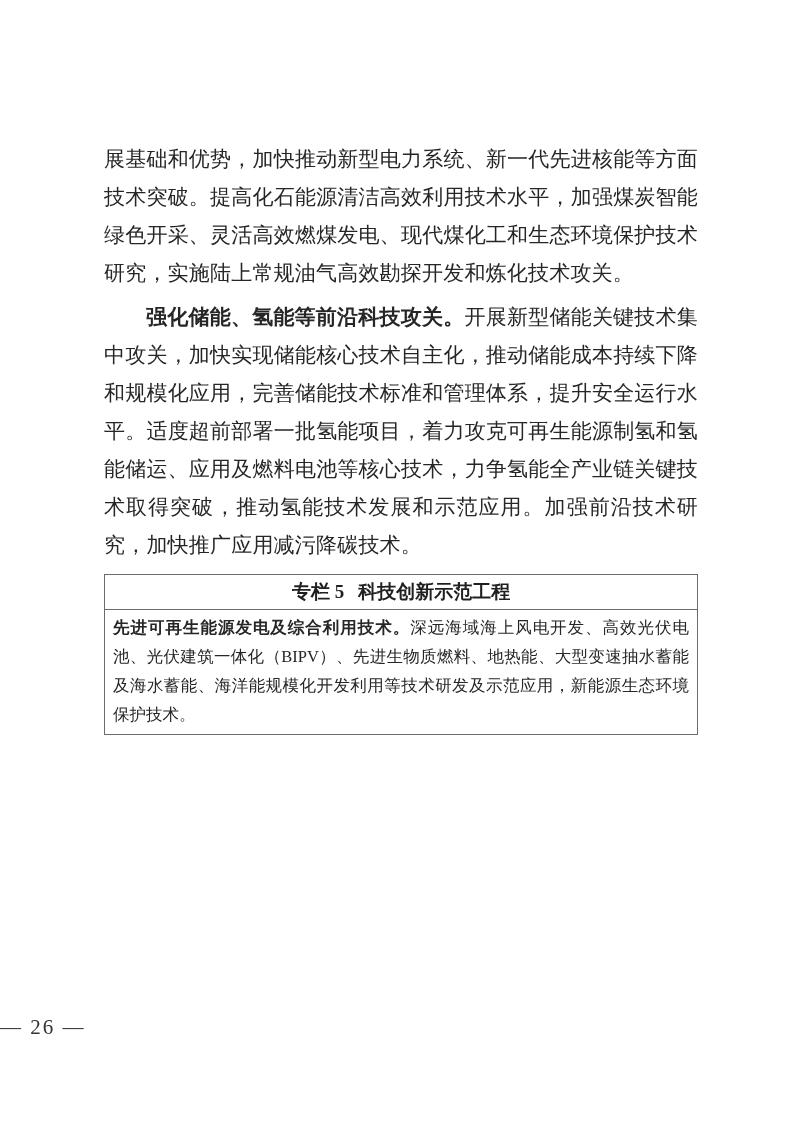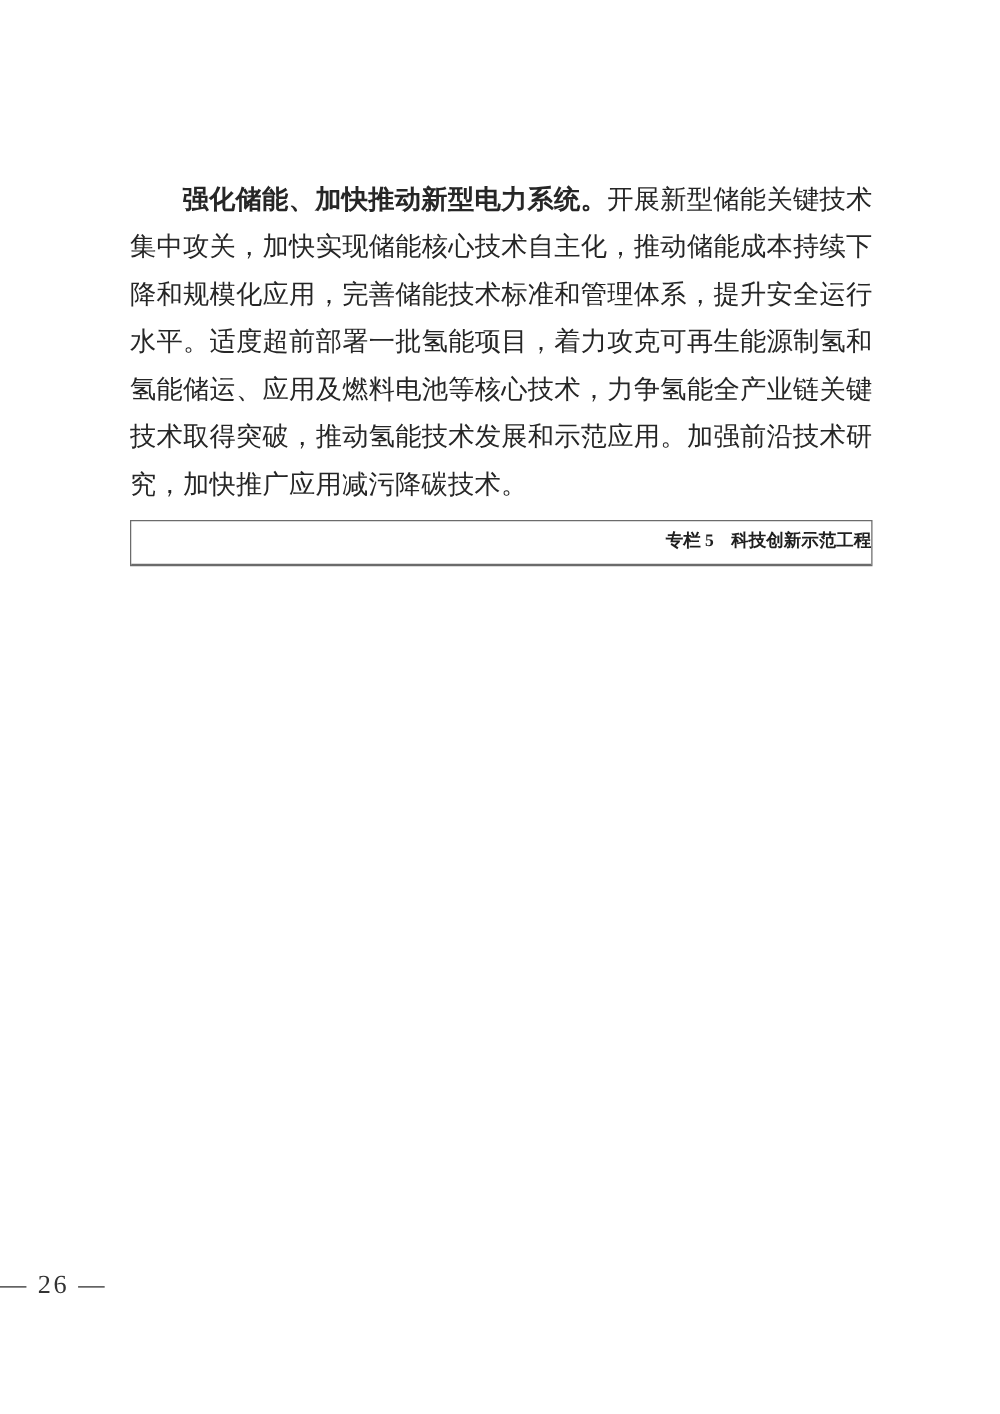--- a/index.html
+++ b/index.html
@@ -37,23 +37,23 @@
   .lead-bold {
     font-weight: bold;
   }
   .callout-box {
     margin-top: 10px;
     border: 1.5px solid #6b6b6b;
     background: #ffffff;
   }
   .box-header {
     border-bottom: 1.5px solid #6b6b6b;
-    text-align: right;
+    text-align: center;
     font-weight: bold;
-    font-size: 14px;
+    font-size: 19px;
     line-height: 34px;
     height: 34px;
     color: #1f1f1f;
   }
   .box-header .box-label {
     margin-right: 14px;
   }
   .box-body {
     padding: 3px 8px 5px 8px;
   }
@@ -76,28 +76,36 @@
     letter-spacing: 2px;
     color: #333333;
   }
 </style>
 </head>
 <body>
 
 <div class="page">
   <div class="content">
 
+    <p class="para">
+      <span>展基础和优势，加快推动新型电力系统、新一代先进核能等方面技术突破。提高化石能源清洁高效利用技术水平，加强煤炭智能绿色开采、灵活高效燃煤发电、现代煤化工和生态环境保护技术研究，实施陆上常规油气高效勘探开发和炼化技术攻关。</span>
+    </p>
 
     <p class="para indented">
-      <span class="lead-bold">强化储能、加快推动新型电力系统。</span><span>开展新型储能关键技术集中攻关，加快实现储能核心技术自主化，推动储能成本持续下降和规模化应用，完善储能技术标准和管理体系，提升安全运行水平。适度超前部署一批氢能项目，着力攻克可再生能源制氢和氢能储运、应用及燃料电池等核心技术，力争氢能全产业链关键技术取得突破，推动氢能技术发展和示范应用。加强前沿技术研究，加快推广应用减污降碳技术。</span>
+      <span class="lead-bold">强化储能、氢能等前沿科技攻关。</span><span>开展新型储能关键技术集中攻关，加快实现储能核心技术自主化，推动储能成本持续下降和规模化应用，完善储能技术标准和管理体系，提升安全运行水平。适度超前部署一批氢能项目，着力攻克可再生能源制氢和氢能储运、应用及燃料电池等核心技术，力争氢能全产业链关键技术取得突破，推动氢能技术发展和示范应用。加强前沿技术研究，加快推广应用减污降碳技术。</span>
     </p>
 
 
     <div class="callout-box">
       <div class="box-header">
         <span class="box-label">专栏 5</span><span>科技创新示范工程</span>
+      </div>
+      <div class="box-body">
+        <p class="box-para">
+          <span class="lead-bold">先进可再生能源发电及综合利用技术。</span><span>深远海域海上风电开发、高效光伏电池、光伏建筑一体化（BIPV）、先进生物质燃料、地热能、大型变速抽水蓄能及海水蓄能、海洋能规模化开发利用等技术研发及示范应用，新能源生态环境保护技术。</span>
+        </p>
       </div>
     </div>
 
   </div>
 
   <div class="page-number">— 26 —</div>
 </div>
 
 </body></html>

